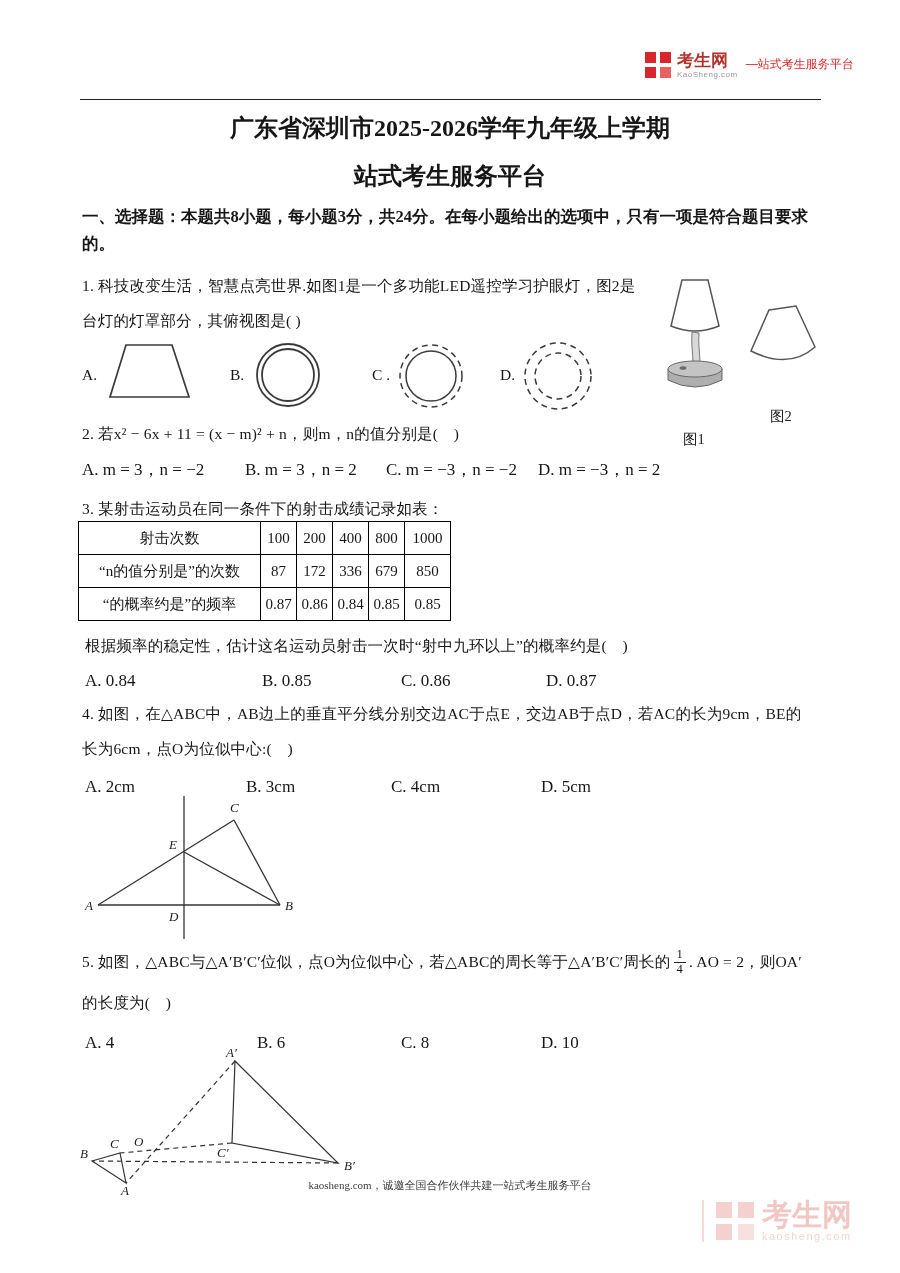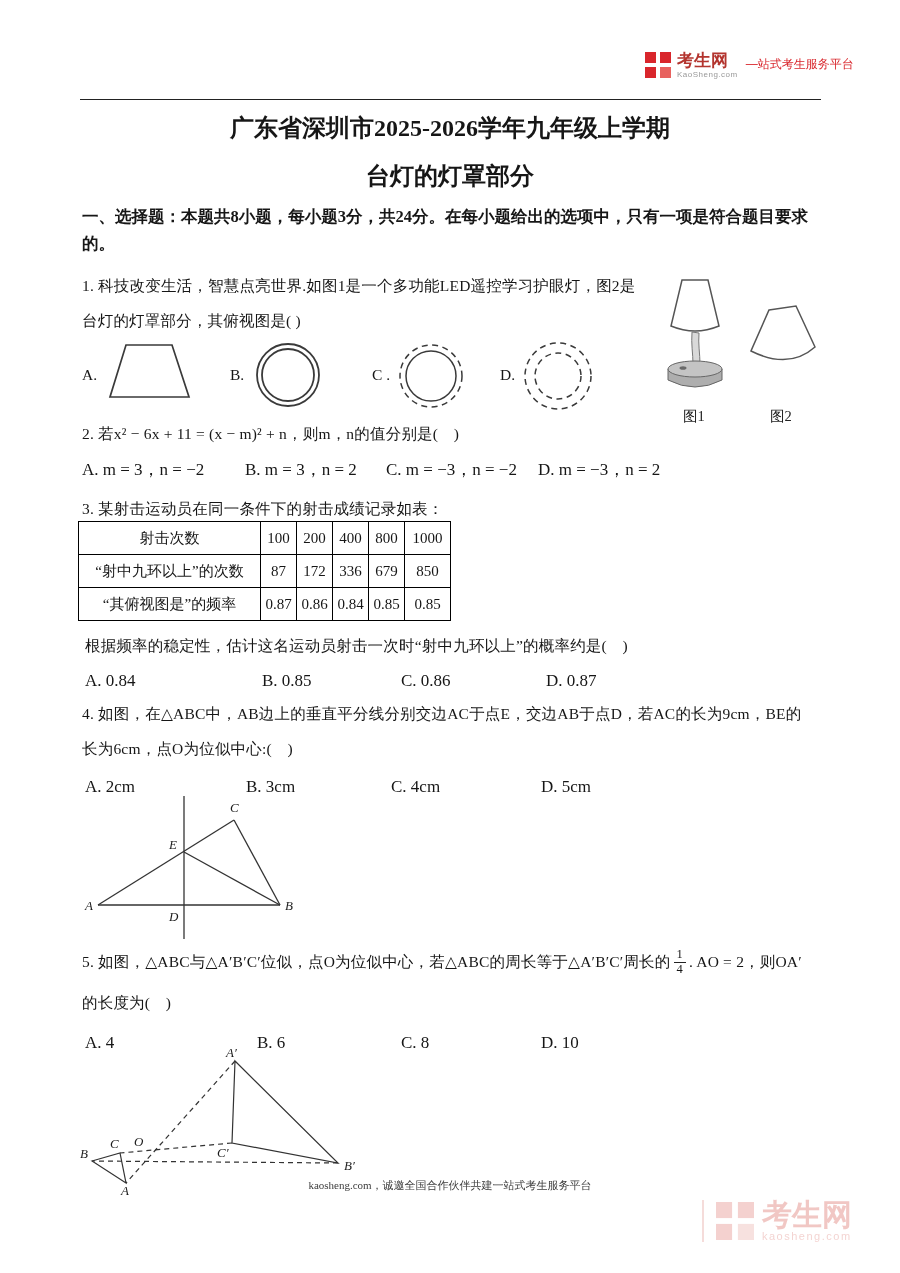--- a/index.html
+++ b/index.html
@@ -69,21 +69,21 @@
   </svg>
   <div>
     <div class="logo-name">考生网</div>
     <div class="logo-domain">KaoSheng.com</div>
   </div>
   <div class="logo-tagline">—站式考生服务平台</div>
 </div>
 <div class="abs header-rule"></div>
 
 <div class="abs title title1">广东省深圳市2025-2026学年九年级上学期</div>
-<div class="abs title title2">台灯的灯罩部分</div>
+<div class="abs title title2">站式考生服务平台</div>
 
 <div class="abs section-head">一、选择题：本题共8小题，每小题3分，共24分。在每小题给出的选项中，只有一项是符合题目要求的。</div>
 
 <div class="abs stem" style="top:276px;left:82px;">1. 科技改变生活，智慧点亮世界.如图1是一个多功能LED遥控学习护眼灯，图2是</div>
 <div class="abs stem" style="top:311px;left:82px;">台灯的灯罩部分，其俯视图是(  )</div>
 
 <div class="abs shape-label" style="top:366px;left:82px;">A.</div>
 <svg class="abs fig" style="top:340px;left:102px;" width="95" height="62" viewBox="0 0 95 62">
   <path d="M24 5 L70 5 L87 57 L8 57 Z" fill="none" stroke="#3a3a3a" stroke-width="1.7"></path>
 </svg>
@@ -106,21 +106,21 @@
   <circle cx="37" cy="37" r="23" fill="none" stroke="#3a3a3a" stroke-width="1.5" stroke-dasharray="6 4.5"></circle>
 </svg>
 
 <svg class="abs fig" style="top:276px;left:655px;" width="80" height="128" viewBox="0 0 80 128">
   <path d="M27 4 L53 4 L64 50 Q40 60 16 50 Z" fill="#ffffff" stroke="#555" stroke-width="1.5"></path>
   <path d="M37 56 C36 68 38 78 38 88 L45 88 C45 78 43 68 44 57 Z" fill="#d9d9d9" stroke="#777" stroke-width="1"></path>
   <path d="M13 93 L13 104 Q40 118 67 104 L67 93 Q40 106 13 93 Z" fill="#aeaeae" stroke="#666" stroke-width="1"></path>
   <ellipse cx="40" cy="93" rx="27" ry="8" fill="#c4c4c4" stroke="#666" stroke-width="1"></ellipse>
   <ellipse cx="28" cy="92" rx="3.5" ry="1.8" fill="#6a6a6a"></ellipse>
 </svg>
-<div class="abs fig-caption" style="top:407px;left:683px;">图1</div>
+<div class="abs fig-caption" style="top:430px;left:683px;">图1</div>
 
 <svg class="abs fig" style="top:303px;left:745px;" width="76" height="78" viewBox="0 0 76 78">
   <path d="M24 7 L51 3 L70 44 Q44 67 6 48 Z" fill="#ffffff" stroke="#555" stroke-width="1.5"></path>
 </svg>
 <div class="abs fig-caption" style="top:407px;left:770px;">图2</div>
 
 <div class="abs stem" style="top:424px;left:82px;">2. 若x² − 6x + 11 = (x − m)² + n，则m，n的值分别是(　)</div>
 <div class="opt-row" style="top:458px;left:82px;">
   <span style="width:163px">A. m = 3，n = −2</span>
   <span style="width:141px">B. m = 3，n = 2</span>
@@ -133,29 +133,29 @@
   <tbody>
       <tr>
     <td class="c-name">射击次数</td>
     <td class="c-num">100</td>
     <td class="c-num">200</td>
     <td class="c-num">400</td>
     <td class="c-num">800</td>
     <td class="c-last">1000</td>
   </tr>
   <tr>
-    <td class="c-name">“射中九环以上”的次数</td>
+    <td class="c-name">“n的值分别是”的次数</td>
     <td class="c-num">87</td>
     <td class="c-num">172</td>
     <td class="c-num">336</td>
     <td class="c-num">679</td>
     <td class="c-last">850</td>
   </tr>
   <tr>
-    <td class="c-name">“其俯视图是”的频率</td>
+    <td class="c-name">“的概率约是”的频率</td>
     <td class="c-num">0.87</td>
     <td class="c-num">0.86</td>
     <td class="c-num">0.84</td>
     <td class="c-num">0.85</td>
     <td class="c-last">0.85</td>
   </tr>
 </tbody>
   </table>
 <div class="abs stem" style="top:636px;left:85px;">根据频率的稳定性，估计这名运动员射击一次时“射中九环以上”的概率约是(　)</div>
 <div class="opt-row" style="top:671px;left:85px;">

